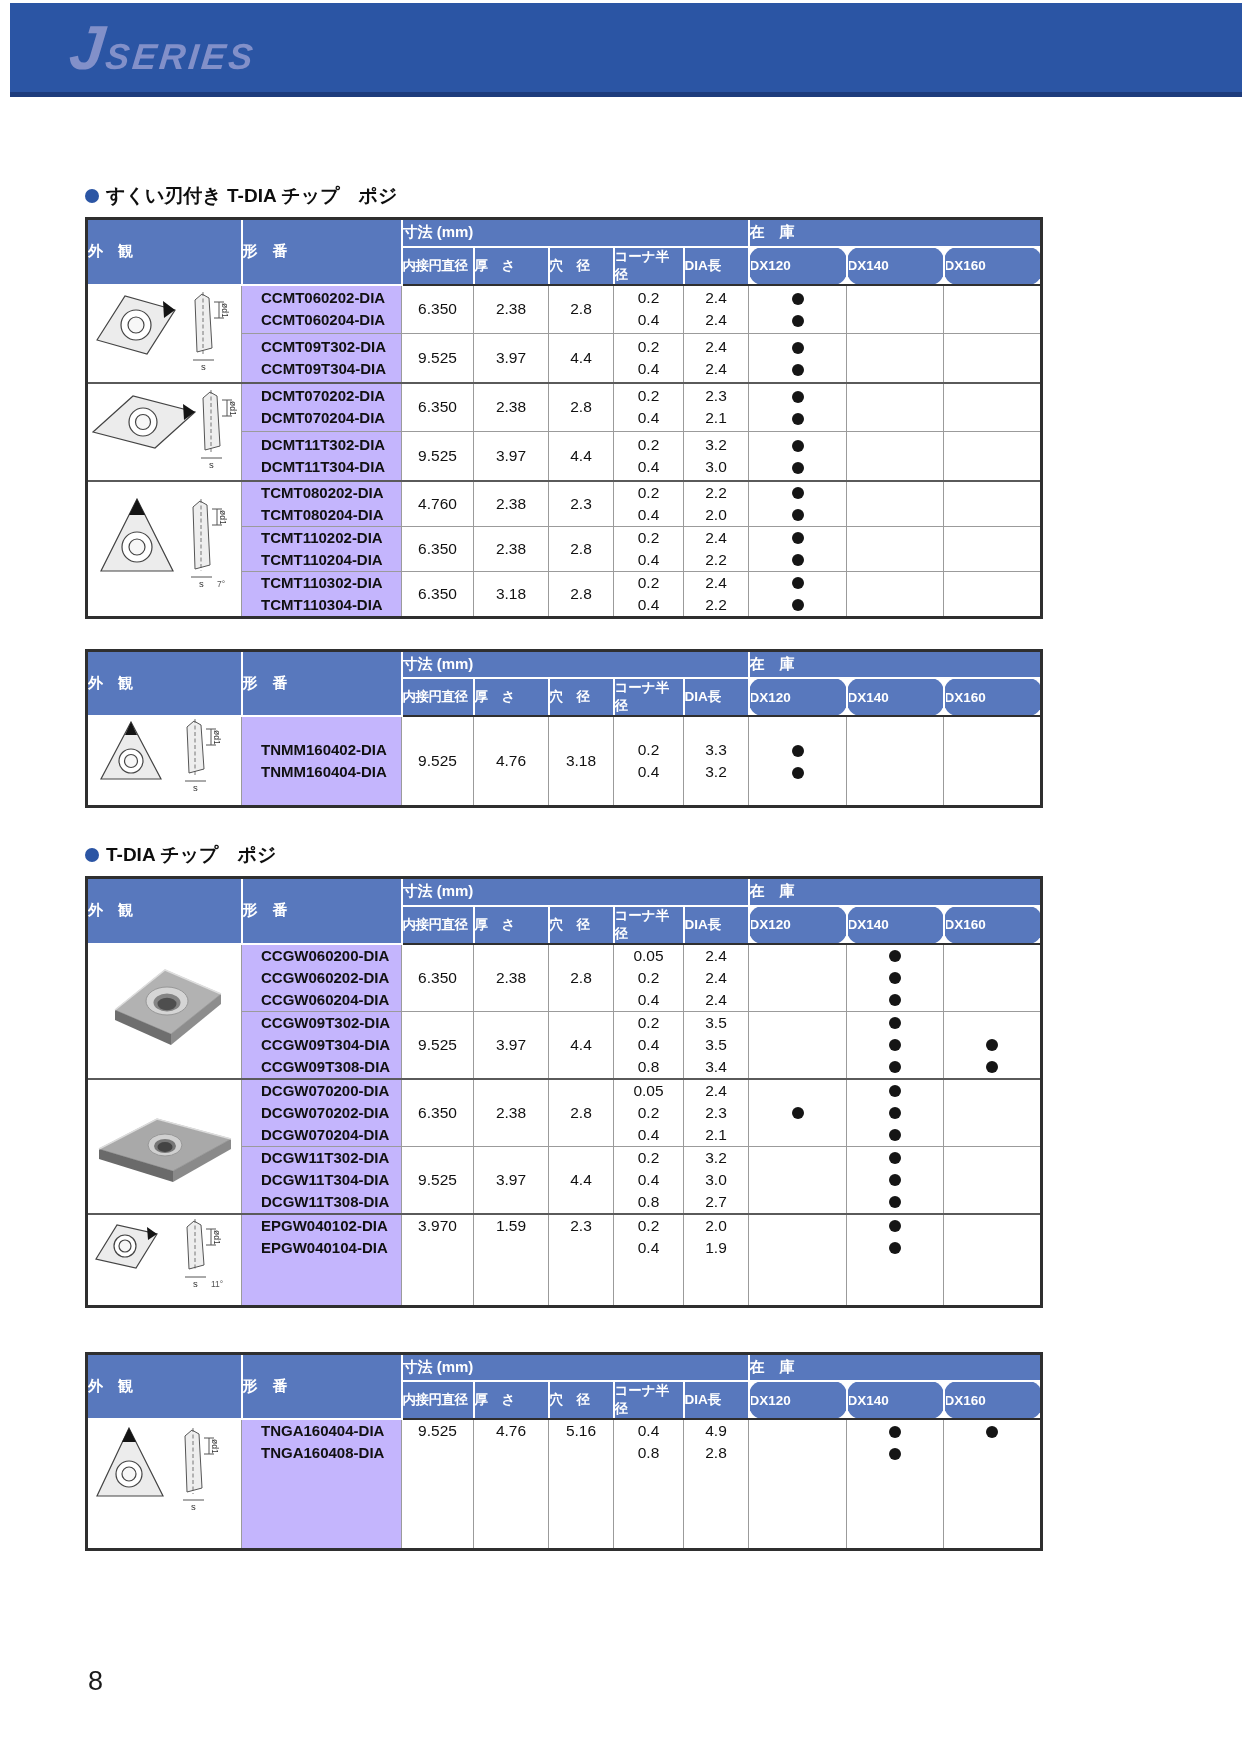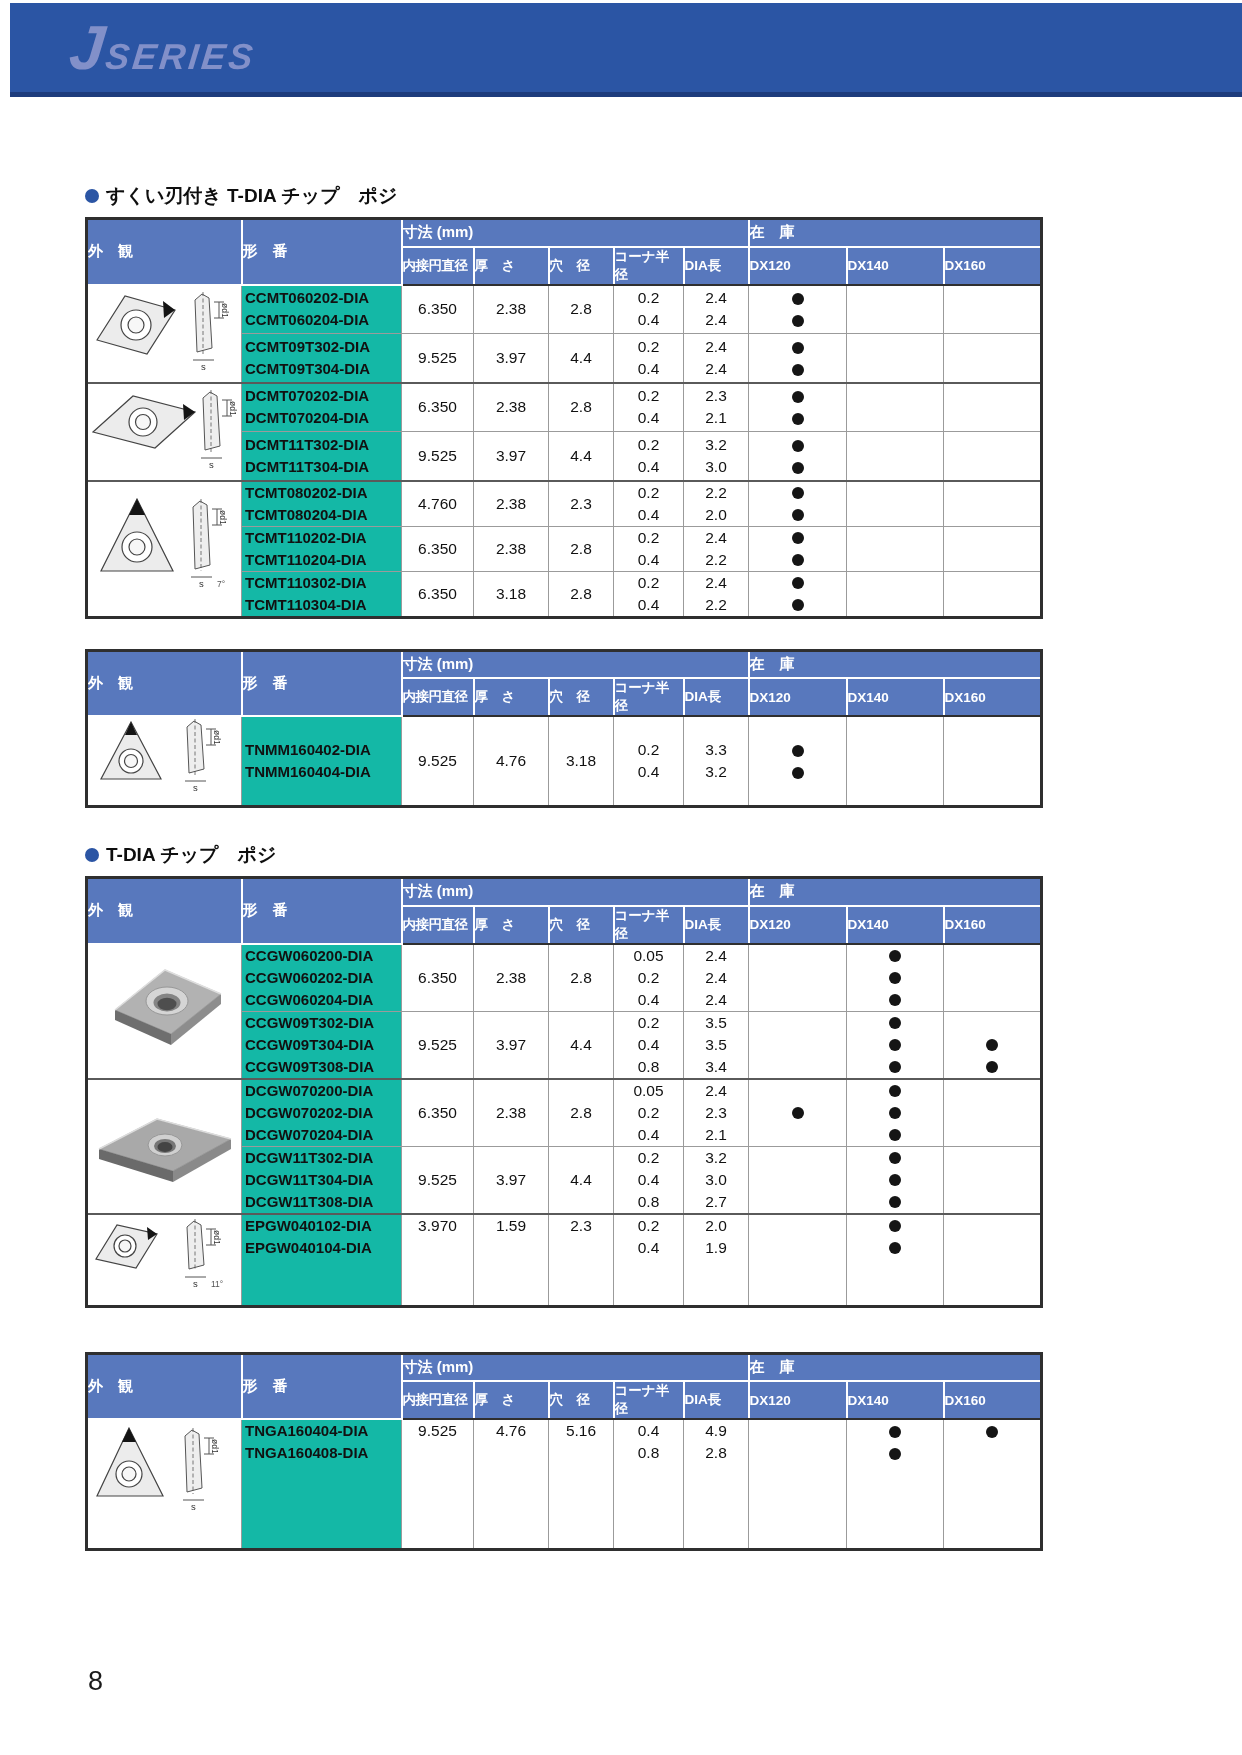--- a/index.html
+++ b/index.html
@@ -33,27 +33,27 @@
   .cat { border-collapse:collapse; table-layout:fixed; width:955px; border:3px solid #2f2f2f; }
   .cat th {
     background:var(--header,#5878bd); color:#fff; font-weight:bold;
     border:2px solid #fff; text-align:left; overflow:hidden;
   }
   .cat thead tr:first-child th { height:28px; font-size:15px; }
   .cat thead tr:last-child th { height:31px; font-size:13.5px; border-bottom:2px solid #2f2f2f; }
   .cat th.hm { font-size:16px; }
   .cat th.dim-0 { font-size:12px; letter-spacing:-0.5px; }
   .cat th.dim-4 { font-size:14.5px; }
-  .cat th.stk-h { font-size:13px; }
+  .cat th.stk-h { font-size:13px;border-radius:14px; }
   .cat td {
     border:1px solid #9b9b9b; padding:0;
     font-size:15.5px; text-align:center; vertical-align:middle;
   }
   .cat tr.grp td { border-top:2px solid #5a5a5a; }
-  .cat td.mod { background:#14b8a6; text-align:left; padding-left:3px; }
+  .cat td.mod { background:#c4b5fd; text-align:left; padding-left:19px; }
   .cat td.app { text-align:center; vertical-align:middle; }
   .cat tr.v-top td { vertical-align:top; }
   .cat tr.v-top td.app { vertical-align:middle; }
   .sub { height:22px; line-height:22px; white-space:nowrap; }
   .mname { font-weight:bold; font-size:15px; }
   .shared { line-height:22px; }
   .dot { display:inline-block; width:12px; height:12px; border-radius:50%;
          background:var(--dot,#151515); vertical-align:middle; }
   svg text { font-family:"Liberation Sans","DejaVu Sans",sans-serif; }
   

